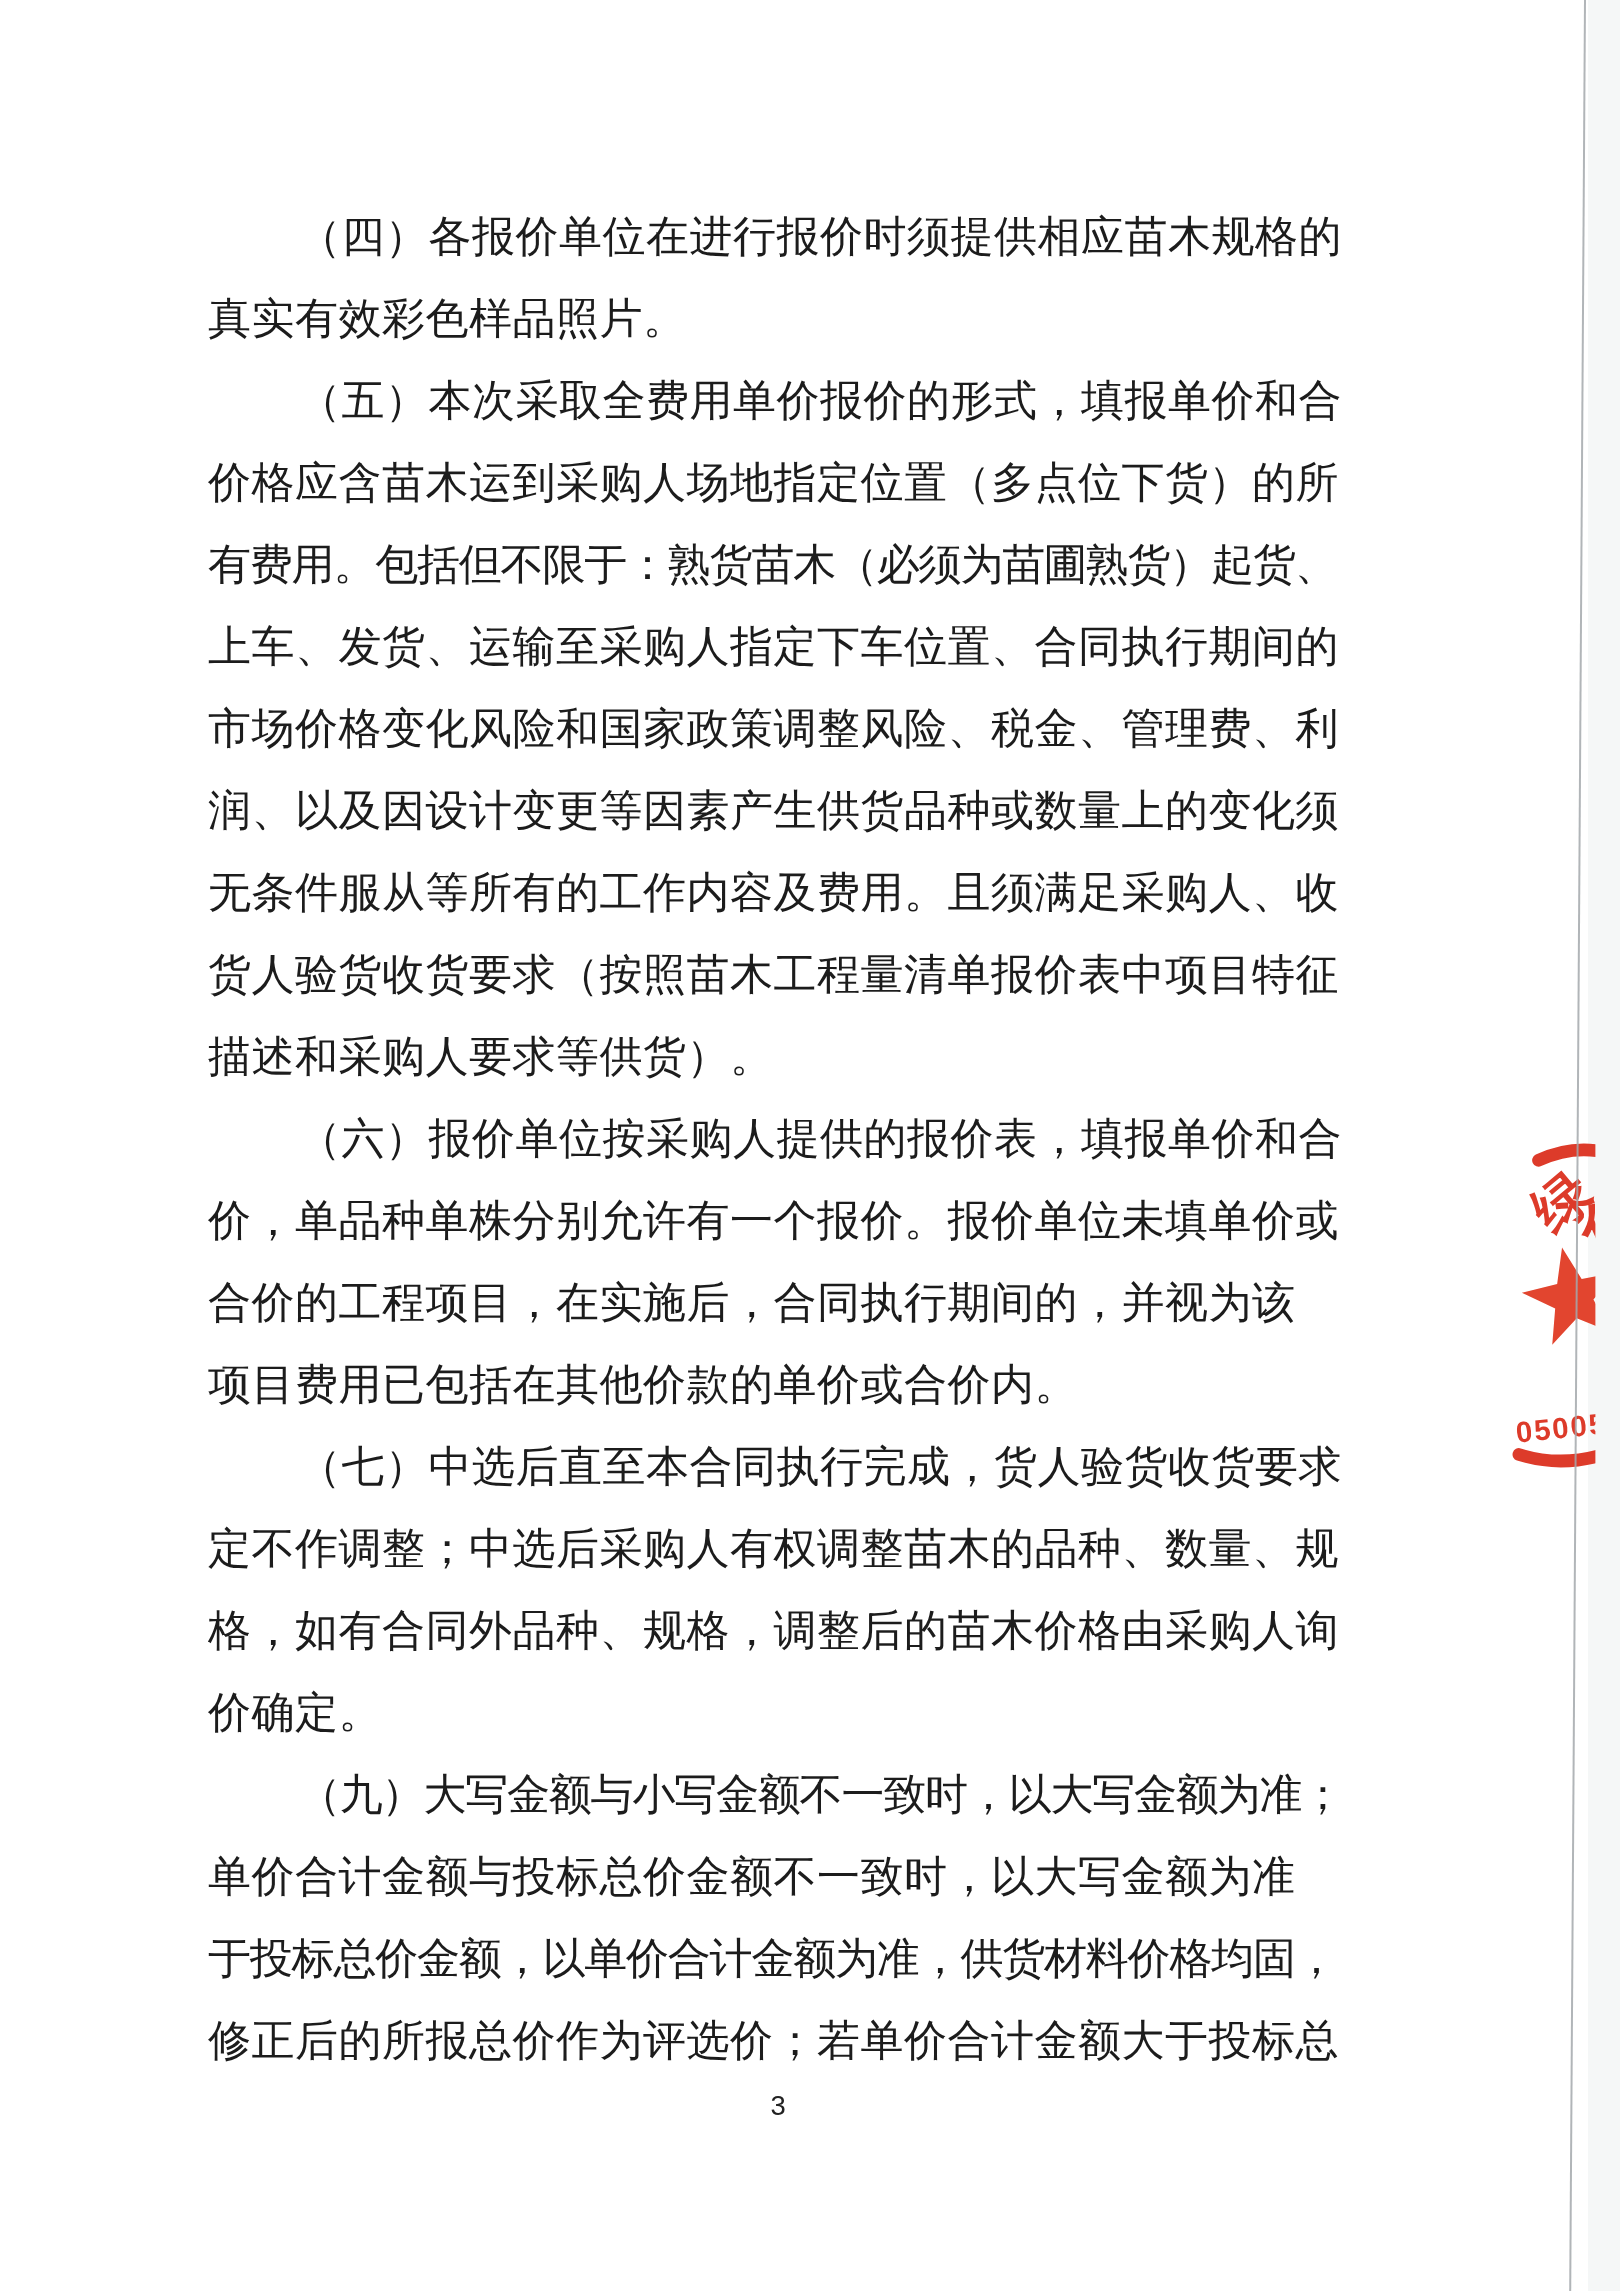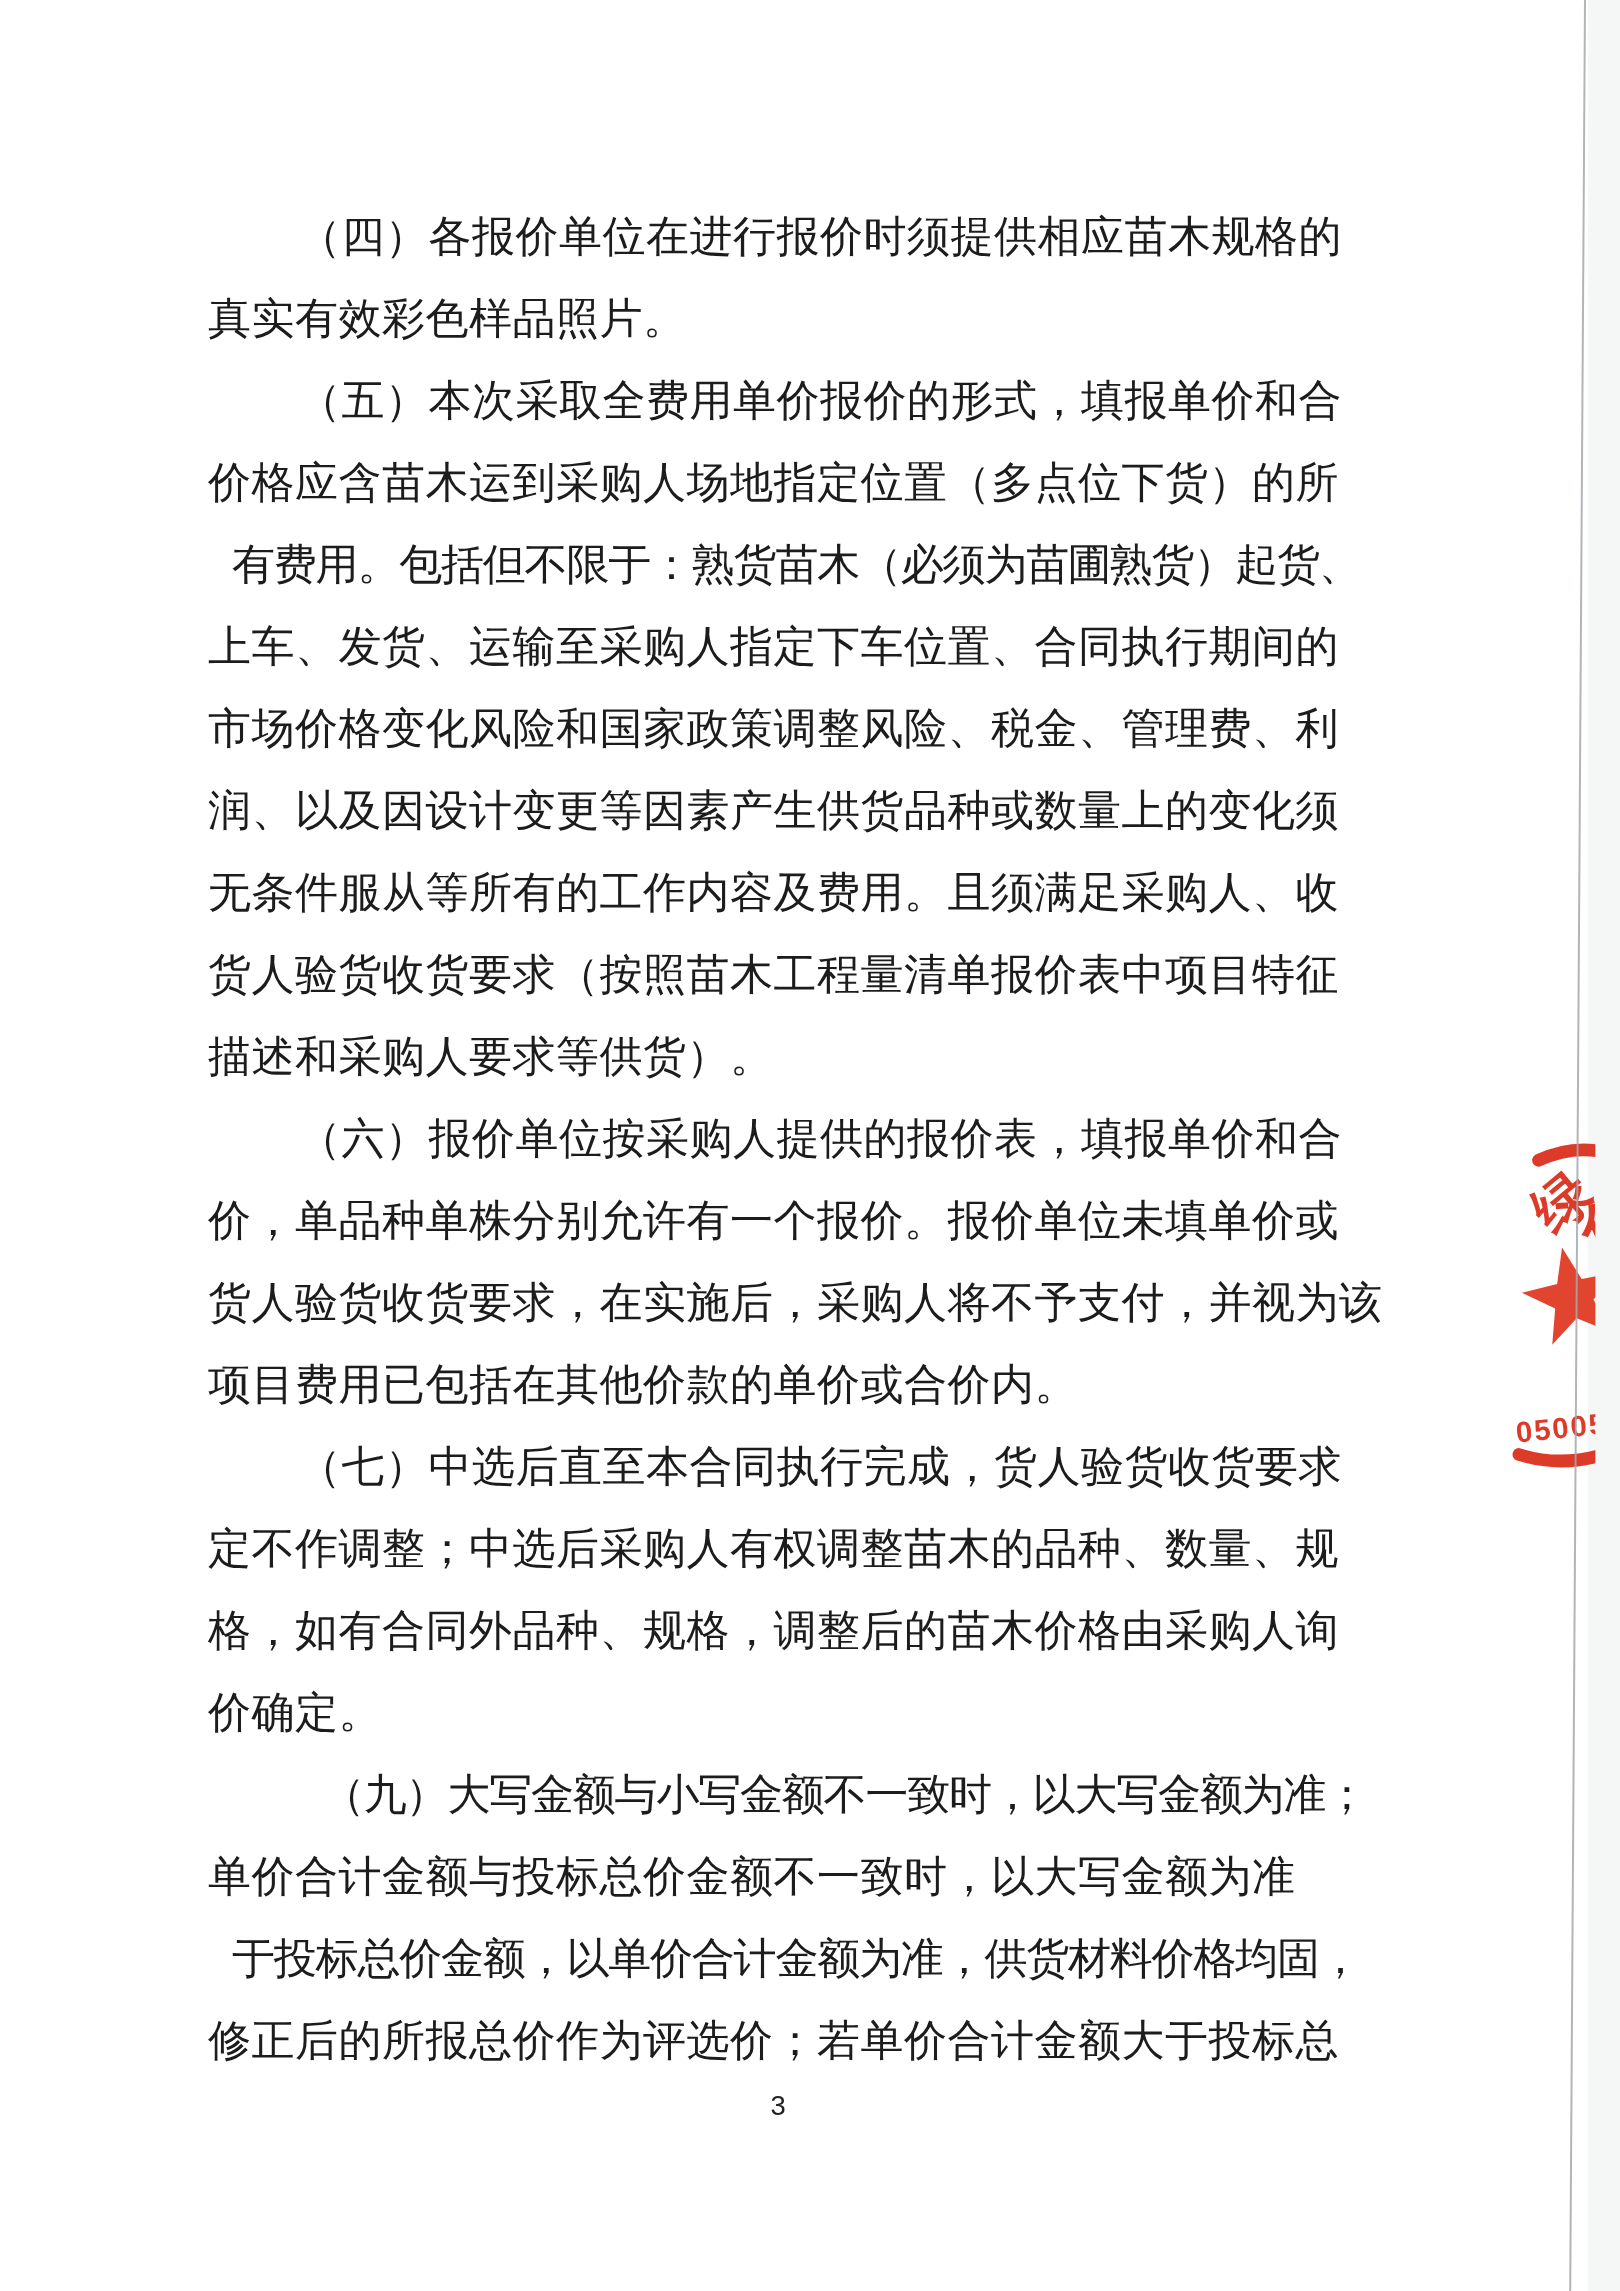--- a/index.html
+++ b/index.html
@@ -25,21 +25,21 @@
     height: 82px;
     display: flex;
     align-items: center;
     white-space: nowrap;
     font-size: 43px;
     letter-spacing: 0.5px;
     color: #1c1c1c;
     font-weight: 400;
   }
   .line.indent { padding-left: 90px; }
-  .line.tight  { letter-spacing: -1.2px; margin-left: 24px; }
+  .line.tight  { letter-spacing: -1.2px; }
 
   
   .pagenum {
     position: absolute;
     left: 208px;
     top: 2090px;
     width: 1140px;
     text-align: center;
     font-family: "Liberation Sans", "DejaVu Sans", sans-serif;
     font-size: 27.4px;
@@ -92,21 +92,21 @@
   <div class="line">价格应含苗木运到采购人场地指定位置（多点位下货）的所</div>
   <div class="line tight">有费用。包括但不限于：熟货苗木（必须为苗圃熟货）起货、</div>
   <div class="line">上车、发货、运输至采购人指定下车位置、合同执行期间的</div>
   <div class="line">市场价格变化风险和国家政策调整风险、税金、管理费、利</div>
   <div class="line">润、以及因设计变更等因素产生供货品种或数量上的变化须</div>
   <div class="line">无条件服从等所有的工作内容及费用。且须满足采购人、收</div>
   <div class="line">货人验货收货要求（按照苗木工程量清单报价表中项目特征</div>
   <div class="line">描述和采购人要求等供货）。</div>
   <div class="line indent">（六）报价单位按采购人提供的报价表，填报单价和合</div>
   <div class="line">价，单品种单株分别允许有一个报价。报价单位未填单价或</div>
-  <div class="line">货人验货收货要求，在实施后，采购人将不予支付，并视为该</div>
+  <div class="line">合价的工程项目，在实施后，合同执行期间的，并视为该</div>
   <div class="line">项目费用已包括在其他价款的单价或合价内。</div>
   <div class="line indent">（七）中选后直至本合同执行完成，货人验货收货要求</div>
   <div class="line">定不作调整；中选后采购人有权调整苗木的品种、数量、规</div>
   <div class="line">格，如有合同外品种、规格，调整后的苗木价格由采购人询</div>
   <div class="line">价确定。</div>
   <div class="line indent tight">（九）大写金额与小写金额不一致时，以大写金额为准；</div>
   <div class="line">单价合计金额与投标总价金额不一致时，以大写金额为准</div>
   <div class="line tight">于投标总价金额，以单价合计金额为准，供货材料价格均固，</div>
   <div class="line">修正后的所报总价作为评选价；若单价合计金额大于投标总</div>
 </div>

